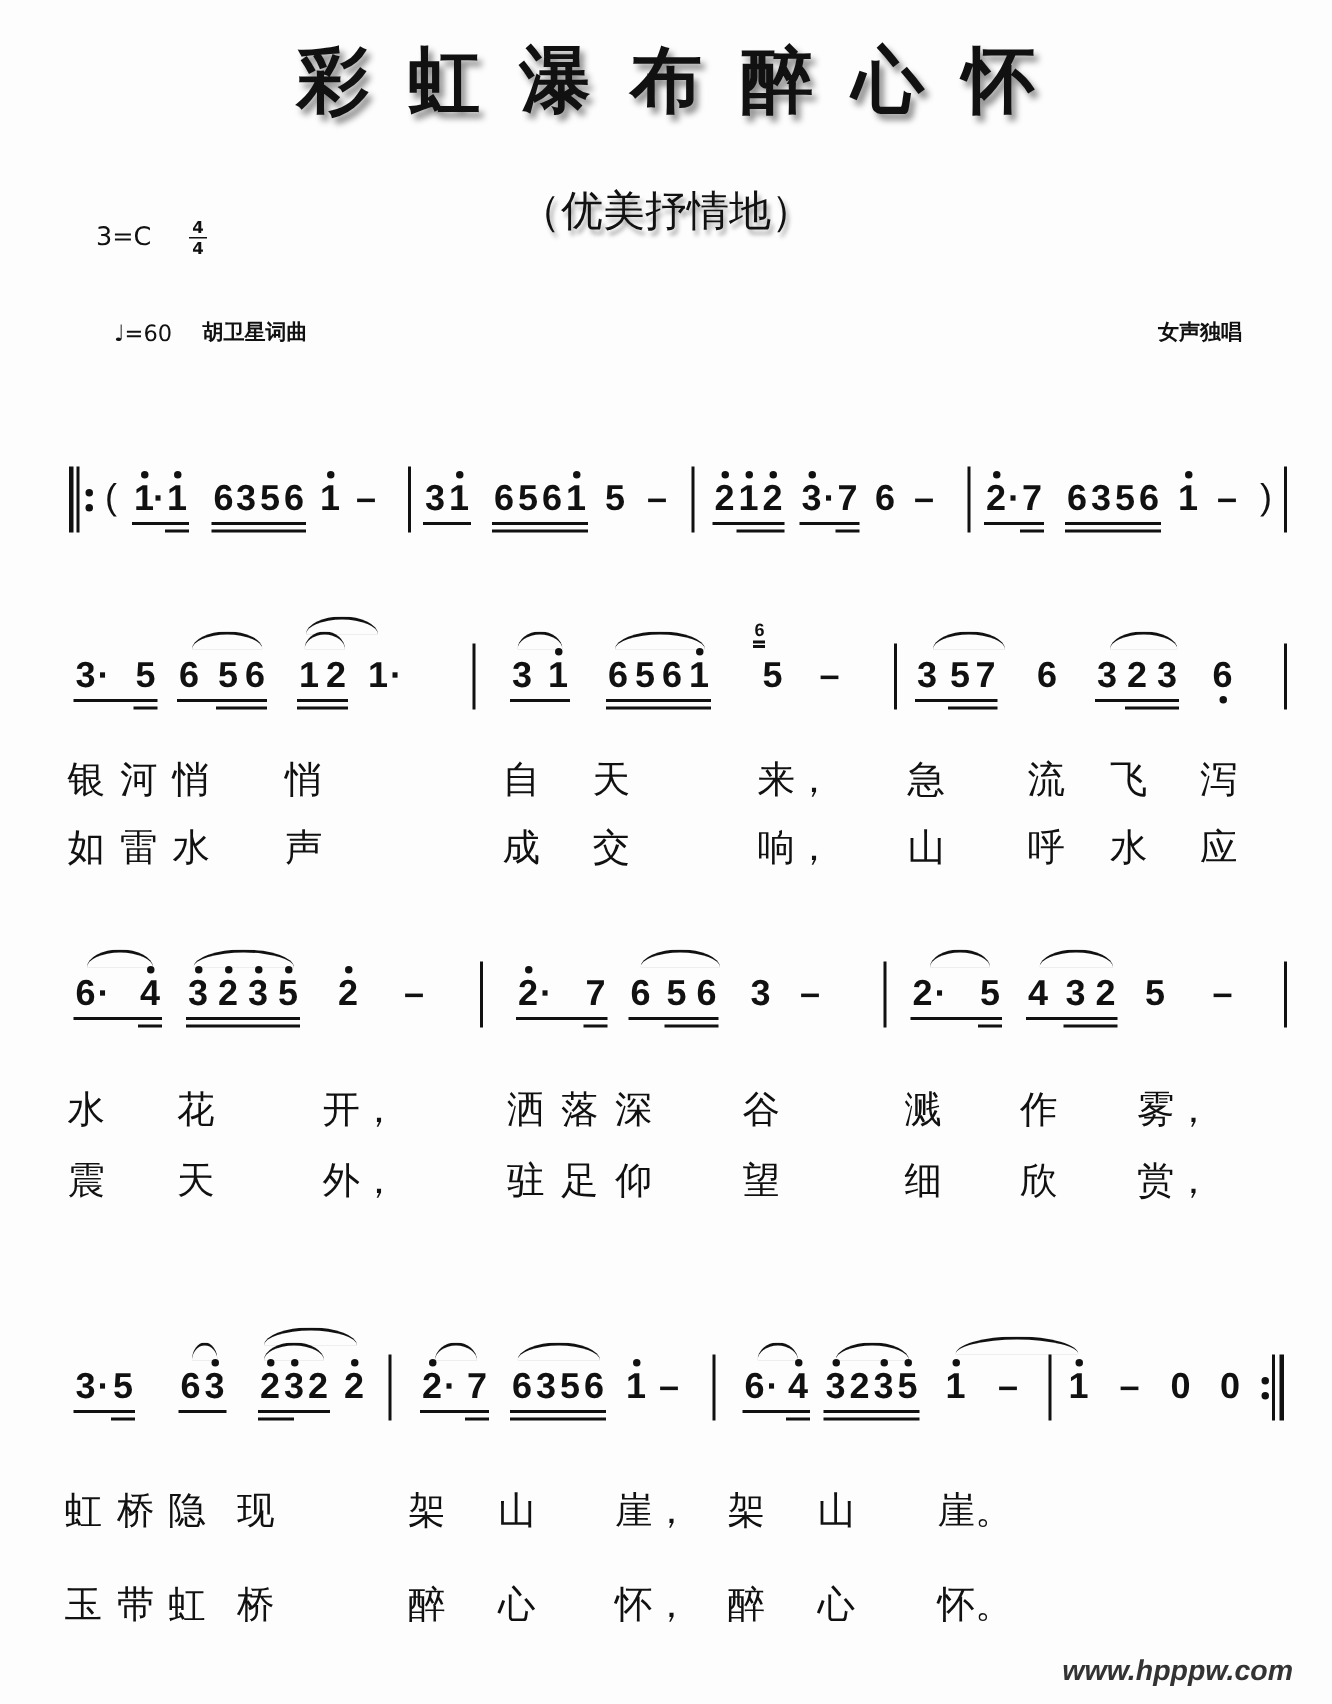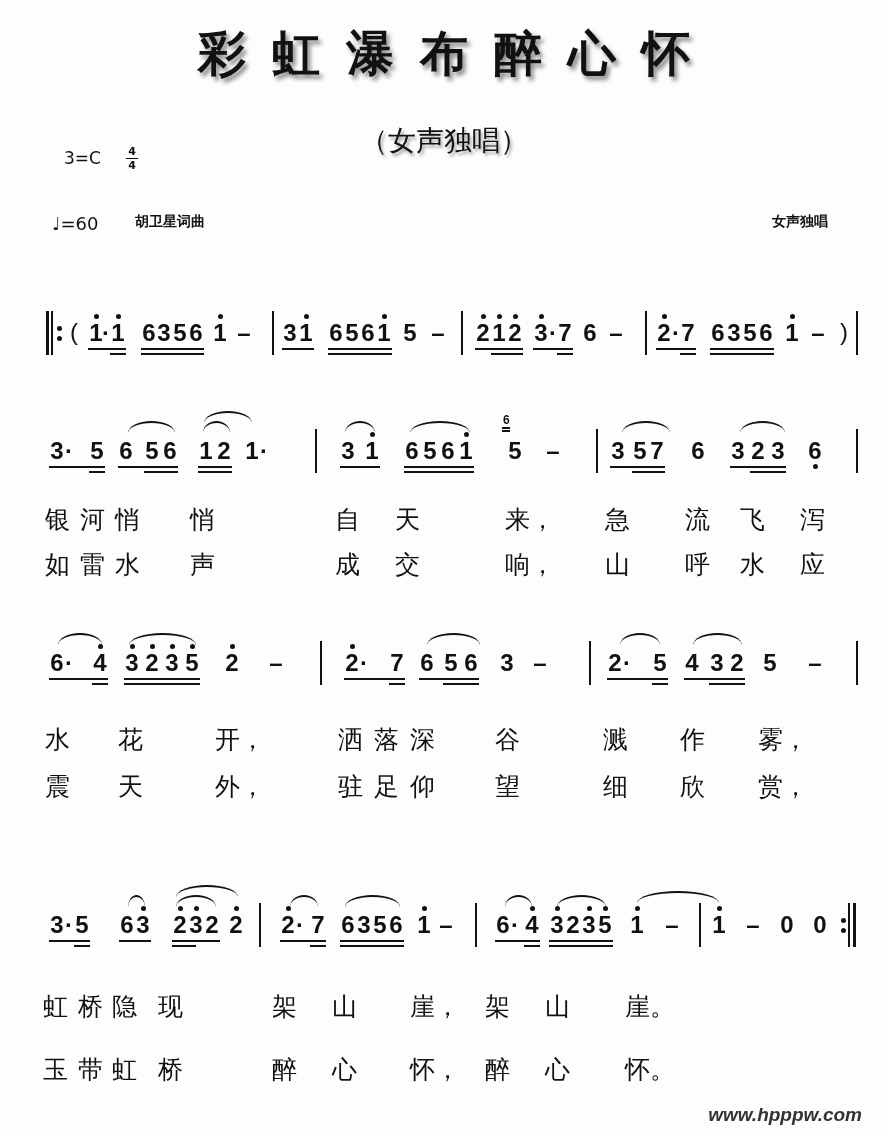--- a/index.html
+++ b/index.html
@@ -6,39 +6,39 @@
   body { width:888px; height:1136px; background:#fdfdfd; position:relative; overflow:hidden;
          font-family:"DejaVu Sans", sans-serif; color:#111; }
   .abs { position:absolute; }
   .title { left:0; width:888px; top:22px; text-align:center; font-size:48px; font-weight:bold;
            letter-spacing:26px; text-indent:26px; color:#111; text-shadow:3px 4px 4px rgba(0,0,0,0.45); }
   .subtitle { left:0; width:888px; top:122px; text-align:center; font-size:28px; color:#111;
               text-shadow:2px 3px 3px rgba(0,0,0,0.35); }
   .key { left:64px; top:148px; font-size:17px; }
   .timesig { left:126px; top:146px; font-size:11px; font-weight:bold; line-height:11px; text-align:center; width:12px; }
   .timesig .line { border-top:1.5px solid #111; margin:1px 0; }
-  .tempo { left:52px; top:213px; font-size:18px; }
+  .tempo { left:76px; top:213px; font-size:15px; }
   .expression { left:135px; top:213px; font-size:14px; font-weight:bold; }
   .credit { right:60px; top:213px; font-size:14px; font-weight:bold; }
   .note { position:absolute; font-family:"Liberation Sans", sans-serif; font-weight:bold; font-size:24px;
           line-height:24px; width:16px; text-align:center; }
   .dot-hi { position:absolute; width:5px; height:5px; border-radius:50%; background:#111; }
   .uline { position:absolute; height:2px; background:#111; }
   .bar { position:absolute; width:2px; background:#111; }
   .slur { position:absolute; border-top:2px solid #111; border-radius:50% 50% 0 0 / 100% 100% 0 0; }
   .lyric { position:absolute; font-size:25px; color:#111; }
   .watermark { right:26px; bottom:10px; font-size:19px; font-weight:bold; font-style:italic; color:#333;
                font-family:"Liberation Sans", sans-serif; }
   .grace { position:absolute; font-family:"Liberation Sans", sans-serif; font-weight:bold; font-size:12px; }
 </style>
 </head>
 <body>
 
 <div class="abs title">彩虹瀑布醉心怀</div>
-<div class="abs subtitle">（女声独唱）</div>
+<div class="abs subtitle">（优美抒情地）</div>
 <div class="abs key">3=C</div>
 <div class="abs timesig">
   <div>4</div>
   <div class="line"></div>
   <div>4</div>
 </div>
 <div class="abs tempo">♩=60</div>
 <div class="abs expression">胡卫星词曲</div>
 <div class="abs credit">女声独唱</div>
 

